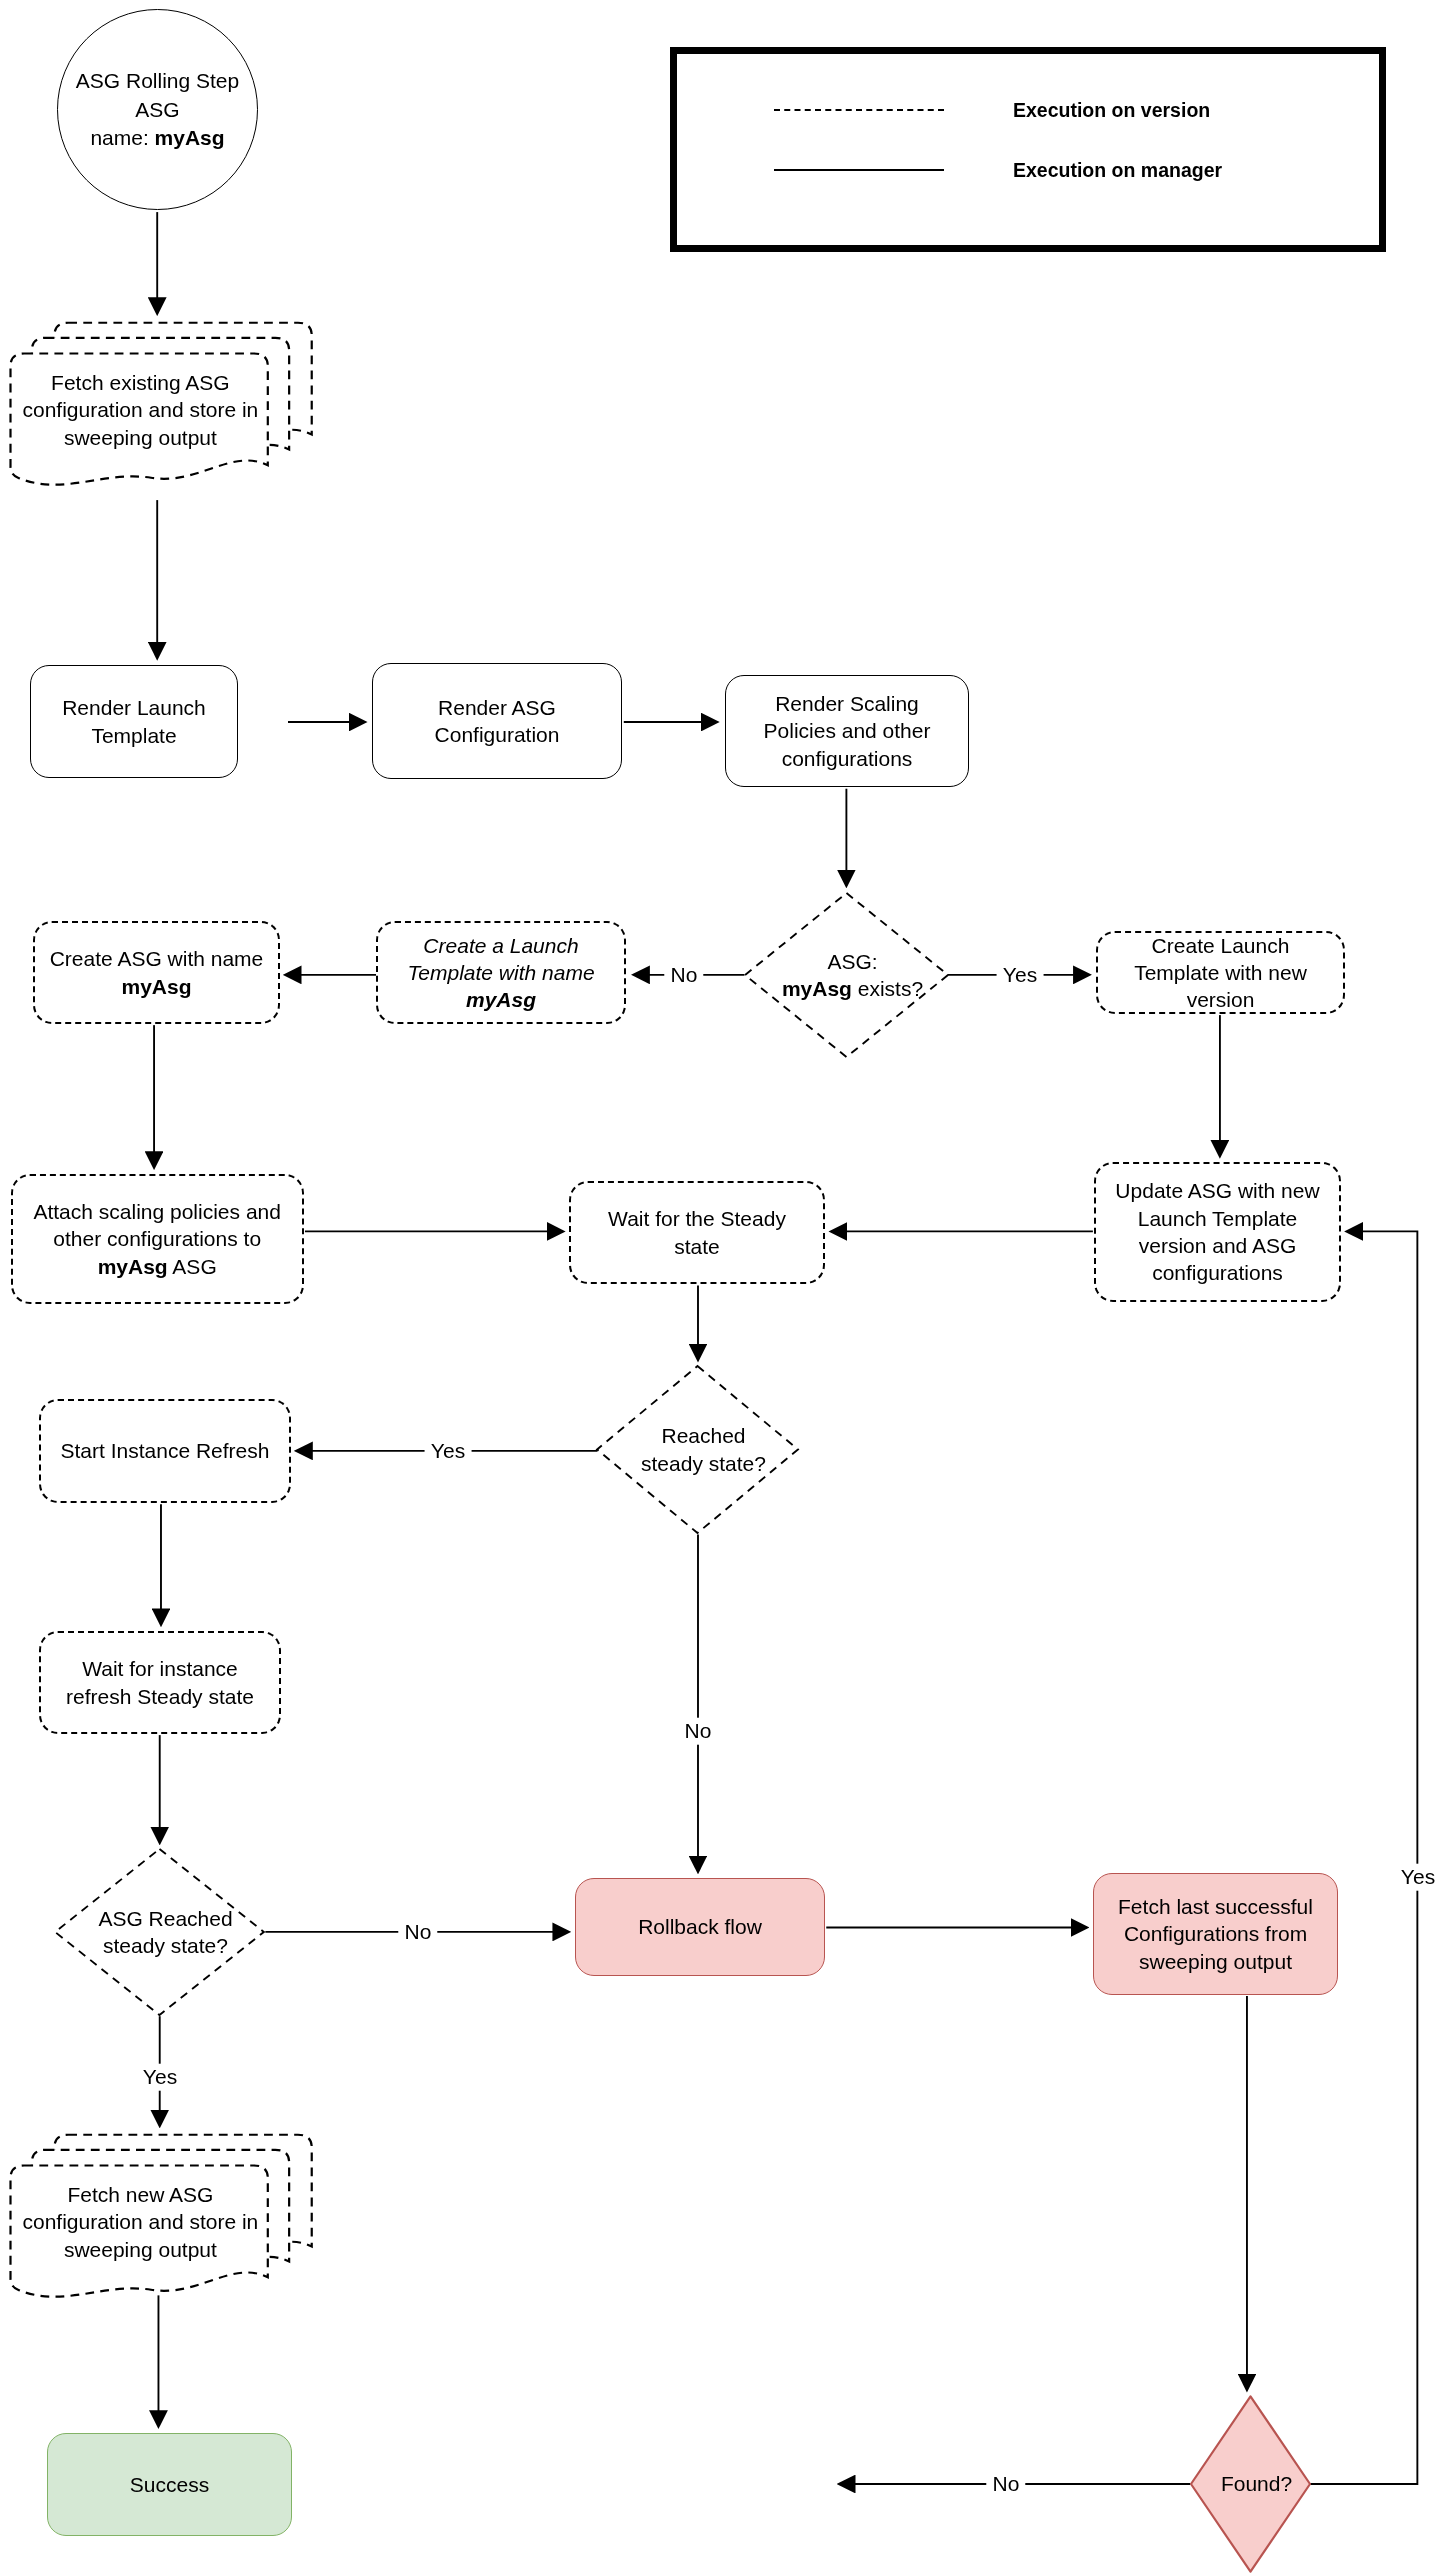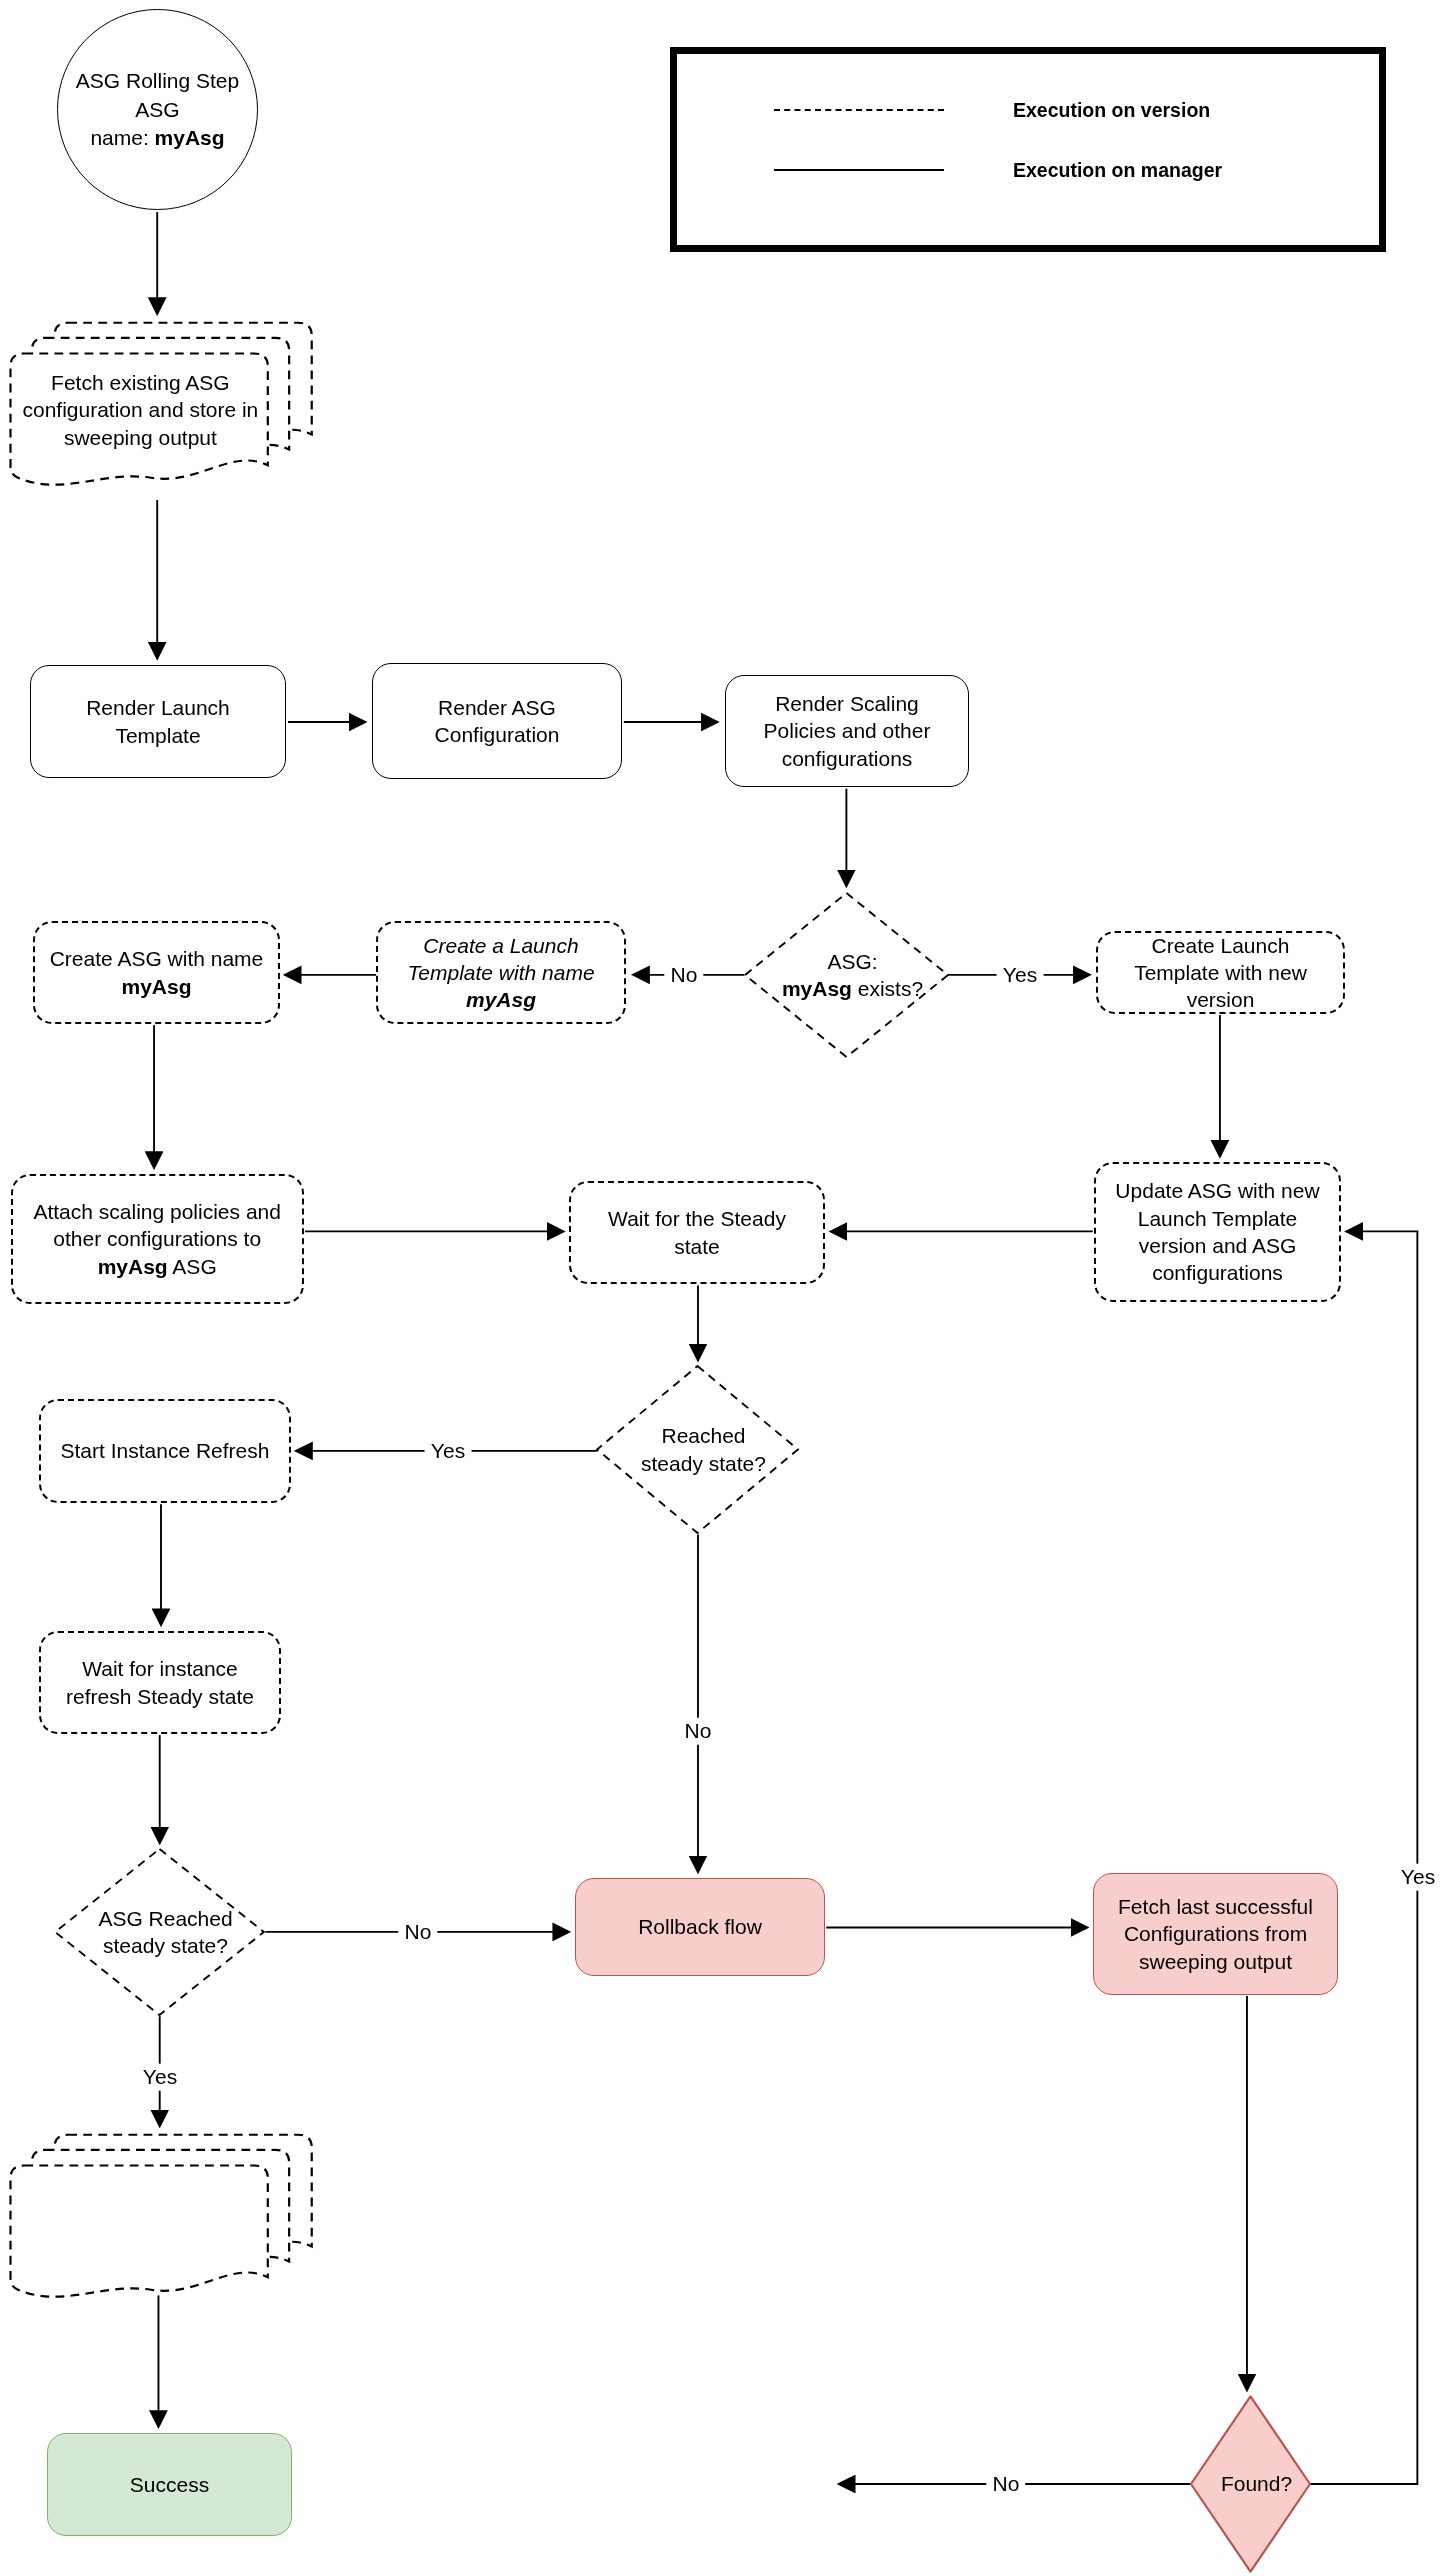--- a/index.html
+++ b/index.html
@@ -106,21 +106,21 @@
     <svg width="308" height="182" viewBox="0 0 490 290">
       <g fill="#fff" stroke="#000" stroke-width="3.5" stroke-dasharray="14,10">
         <path transform="translate(72,6)" d="M 22 0 H 388 Q 410 0 410 20 V 178 C 352 150 300 210 224 198 C 148 186 84 228 12 198 Q 0 193 0 180 V 20 Q 0 0 22 0 Z"></path>
         <path transform="translate(36,30)" d="M 22 0 H 388 Q 410 0 410 20 V 178 C 352 150 300 210 224 198 C 148 186 84 228 12 198 Q 0 193 0 180 V 20 Q 0 0 22 0 Z"></path>
         <path transform="translate(2,55)" d="M 22 0 H 388 Q 410 0 410 20 V 178 C 352 150 300 210 224 198 C 148 186 84 228 12 198 Q 0 193 0 180 V 20 Q 0 0 22 0 Z"></path>
       </g>
     </svg>
     <div class="mtext" style="left:7.5px;top:39px;width:247px;height:104px;">Fetch existing ASG configuration and store in sweeping output</div>
   </div>
 
-  <div class="node" style="left:30px;top:665px;width:256px;height:113px;">Render Launch Template</div>
+  <div class="node" style="left:30px;top:665px;width:208px;height:113px;">Render Launch Template</div>
   <div class="node" style="left:372px;top:663px;width:250px;height:116px;">Render ASG Configuration</div>
   <div class="node" style="left:725px;top:675px;width:244px;height:112px;">Render Scaling Policies and other configurations</div>
 
   <div class="diamond" style="left:745px;top:893px;width:203px;height:164px;">
     <svg width="203" height="164" viewBox="0 0 322 260">
       <polygon points="161,0 322,130 161,260 0,130" fill="#fff" stroke="#000" stroke-width="3" stroke-dasharray="13,10"></polygon>
     </svg>
     <div class="dtext">
       <div>ASG:</div>
       <div><b>myAsg</b><span> exists?</span></div>
@@ -162,20 +162,21 @@
   <div class="node danger" style="left:1093px;top:1873px;width:245px;height:122px;">Fetch last successful Configurations from sweeping output</div>
 
   <div class="multidoc" style="left:9.4px;top:2131px;width:308px;height:182px;">
     <svg width="308" height="182" viewBox="0 0 490 290">
       <g fill="#fff" stroke="#000" stroke-width="3.5" stroke-dasharray="14,10">
         <path transform="translate(72,6)" d="M 22 0 H 388 Q 410 0 410 20 V 178 C 352 150 300 210 224 198 C 148 186 84 228 12 198 Q 0 193 0 180 V 20 Q 0 0 22 0 Z"></path>
         <path transform="translate(36,30)" d="M 22 0 H 388 Q 410 0 410 20 V 178 C 352 150 300 210 224 198 C 148 186 84 228 12 198 Q 0 193 0 180 V 20 Q 0 0 22 0 Z"></path>
         <path transform="translate(2,55)" d="M 22 0 H 388 Q 410 0 410 20 V 178 C 352 150 300 210 224 198 C 148 186 84 228 12 198 Q 0 193 0 180 V 20 Q 0 0 22 0 Z"></path>
       </g>
     </svg>
+    <div class="mtext" style="left:7.5px;top:39px;width:247px;height:104px;">Fetch new ASG configuration and store in sweeping output</div>
   </div>
 
   <div class="node success" style="left:47px;top:2433px;width:245px;height:103px;">Success</div>
 
   <div class="diamond" style="left:1191px;top:2396px;width:119px;height:176px;">
     <svg width="119" height="176" viewBox="0 0 190 280">
       <polygon points="95,0 190,140 95,280 0,140" fill="#f8cecc" stroke="#b85450" stroke-width="3.5" stroke-linejoin="round"></polygon>
     </svg>
     <div class="dtext">Found?</div>
   </div>

